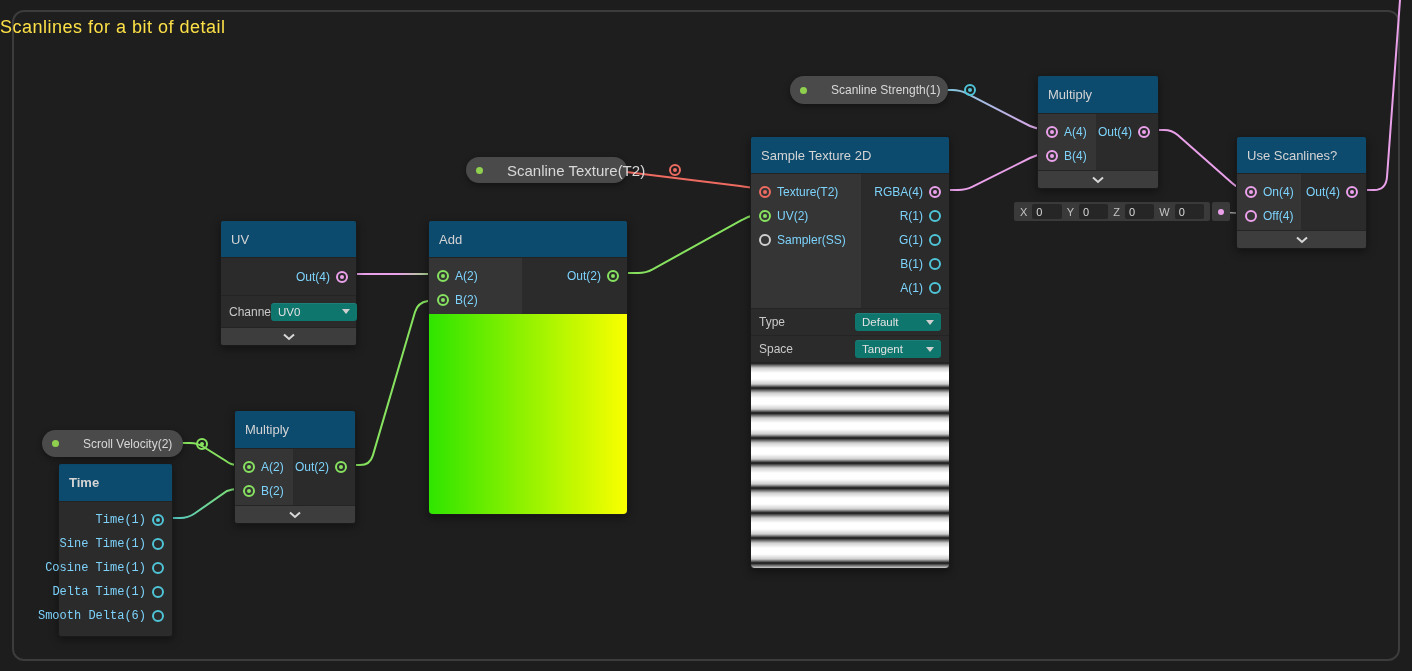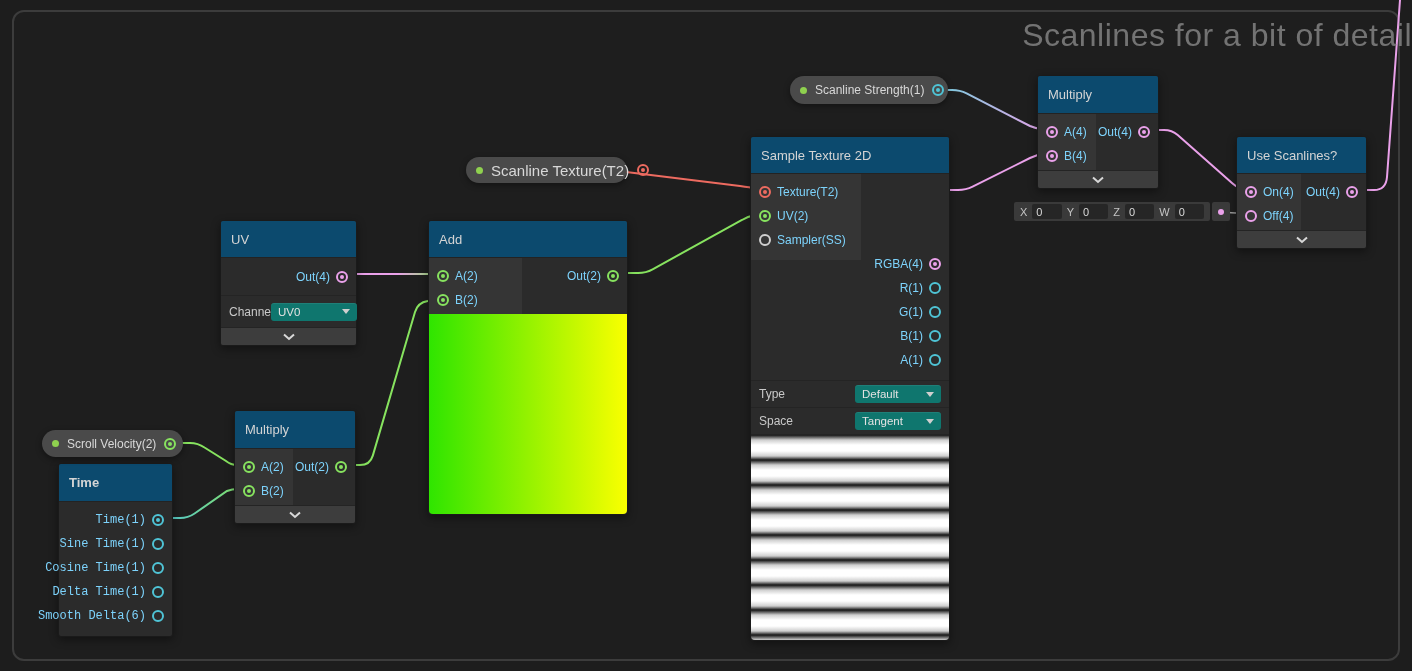--- a/index.html
+++ b/index.html
@@ -8,21 +8,21 @@
     background:#1d1d1d;
     font-family:"Liberation Sans", sans-serif;
     -webkit-font-smoothing:antialiased;
   }
   .graph-border {
     position:absolute; left:12px; top:10px; right:12px; bottom:10px;
     border:2px solid #3c3c3c; border-radius:12px; background:#1e1e1e;
   }
   .graph-title {
     position:absolute; left:0; top:17px; width:100%;
-    text-align:right; font-size:32px; color:#737373; letter-spacing:.5px;
+    text-align:left; font-size:18px; color:#fde047; letter-spacing:.5px;
     z-index:3;
   }
   #wires { position:absolute; left:0; top:0; z-index:1; }
 
   
   .node {
     position:absolute; z-index:2; background:#2b2b2b;
     border:1px solid #1a1a1a; border-radius:3px;
     box-shadow:0 3px 9px rgba(0,0,0,.4);
     box-sizing:border-box; color:#c6c6c6;
@@ -70,21 +70,21 @@
   .preview { width:100%; border-radius:0 0 4px 4px; }
   .preview.uvgrad { background:linear-gradient(90deg,#2FE500,#FAFF00); }
   .preview.scan {
     background:repeating-linear-gradient(180deg,
       #141414 0px, #cfcfcf 5px, #ffffff 10px, #ffffff 16px, #cfcfcf 21px, #141414 25px);
   }
 
   
   .pill {
     position:absolute; z-index:2; background:#4a4a4a; border-radius:14px;
-    display:flex; align-items:center; gap:8px; padding:0 10px;
+    display:flex; align-items:center; gap:24px; padding:0 10px;
     box-shadow:0 2px 6px rgba(0,0,0,.4); box-sizing:border-box;text-align:center;
   }
   .pill .plabel { color:#d8d8d8; }
   .prop-dot { width:7px; height:7px; border-radius:50%; background:#8FD14F; flex:none; }
 
   
   .v4 {
     position:absolute; z-index:2; background:#3a3a3a; border-radius:2px;
     display:flex; align-items:center; gap:5px; padding:0 6px; height:19px;
     box-sizing:border-box;
@@ -231,21 +231,21 @@
       </div>
     <div class="prow out">
         <span class="plabel">Smooth Delta(6)</span>
         <span class="port t1"></span>
       </div>
   </div>
 </div>
 
 <div class="node" style="left:750px; top:136px; width:200px;">
   <div class="nhead">Sample Texture 2D</div>
-  <div class="ports" style="padding-bottom:8px;flex-direction:column;">
+  <div class="ports" style="padding-bottom:8px;">
     <div class="col-in" style="width:110px; margin-bottom:-8px; padding-bottom:8px;">
       <div class="prow">
           <span class="port tex conn"></span>
           <span class="plabel">Texture(T2)</span>
         </div>
       <div class="prow">
           <span class="port t2 conn"></span>
           <span class="plabel">UV(2)</span>
         </div>
       <div class="prow">

